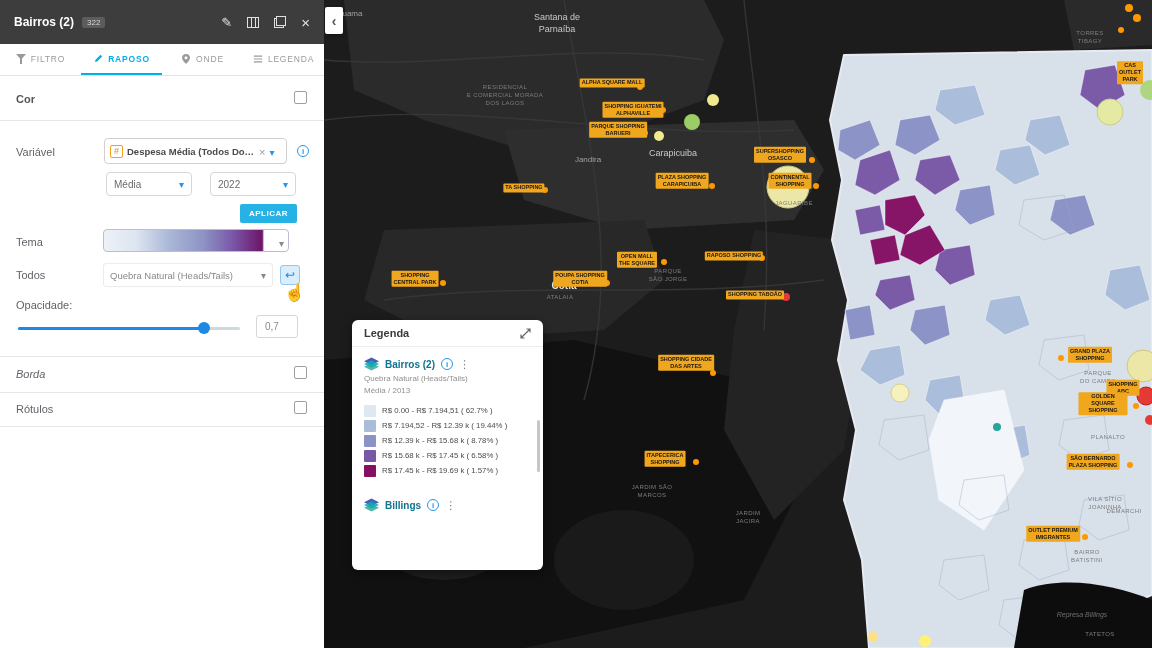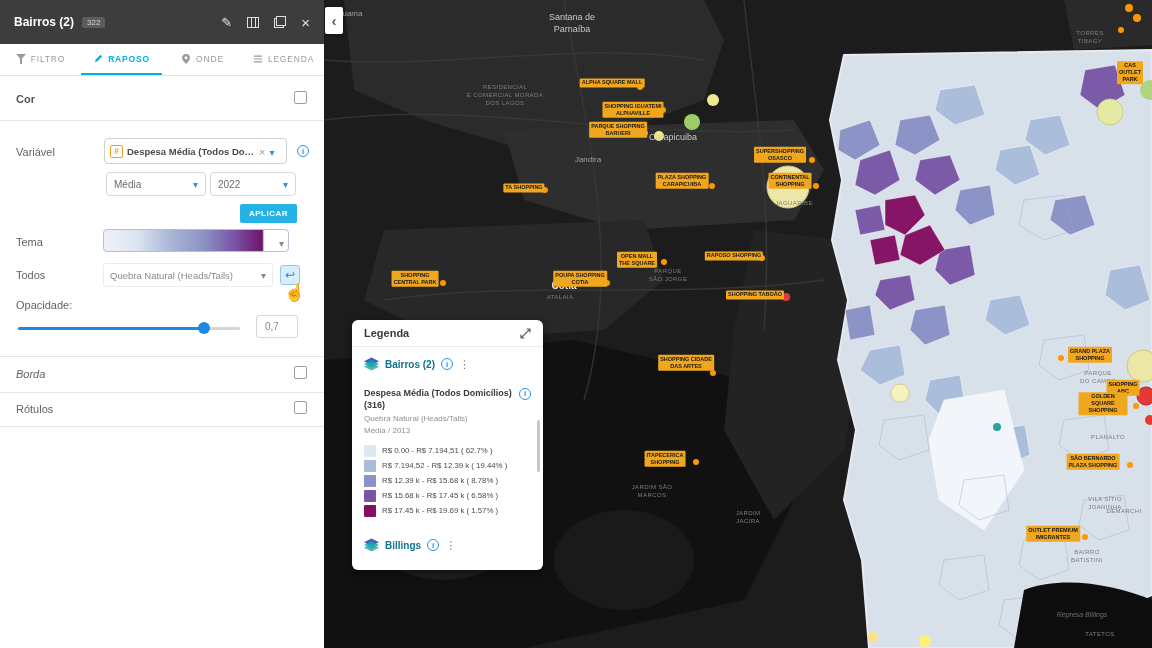--- a/index.html
+++ b/index.html
@@ -148,21 +148,21 @@
 
     <span class="sec-label" style="top:146px;">Variável</span>
     <div class="chip">
       <span class="chip-ic"></span>
       <span class="chip-text">Despesa Média (Todos Domicílios)</span>
       <span class="chip-x"></span>
       <span class="chev-blue"></span>
     </div>
     <span class="info sb-info"></span>
 
-    <div class="select" style="left:106px; top:172px; width:100px;">
+    <div class="select" style="left:106px; top:172px; width:86px;">
       <span>Média</span>
       <span class="chev-blue"></span>
     </div>
     <div class="select" style="left:210px; top:172px; width:86px;">
       <span>2022</span>
       <span class="chev-blue"></span>
     </div>
 
     <button class="apply-btn">APLICAR</button>
 
@@ -327,27 +327,27 @@
     <div class="shop" style="left:799px;top:388px">SHOPPING ABC</div>
     <div class="shop" style="left:779px;top:404px">GOLDEN SQUARE
 SHOPPING</div>
     <div class="shop" style="left:769px;top:462px">SÃO BERNARDO
 PLAZA SHOPPING</div>
     <div class="shop" style="left:729px;top:534px">OUTLET PREMIUM
 IMIGRANTES</div>
     <div class="shop" style="left:806px;top:73px">CAS OUTLET PARK</div>
 
     <div class="pl town" style="left:24px;top:9px">aguama</div>
-    <div class="pl city" style="left:248px;top:12px">Santana de
+    <div class="pl city" style="left:233px;top:12px">Santana de
 Parnaíba</div>
     <div class="pl area" style="left:181px;top:84px">RESIDENCIAL
 E COMERCIAL MORADA
 DOS LAGOS</div>
     <div class="pl town" style="left:264px;top:155px">Jandira</div>
-    <div class="pl city" style="left:349px;top:132px">Carapicuiba</div>
+    <div class="pl city" style="left:349px;top:148px">Carapicuiba</div>
     <div class="pl area" style="left:470px;top:200px">JAGUARIBE</div>
     <div class="pl city-bold" style="left:240px;top:279px">Cotia</div>
     <div class="pl area" style="left:236px;top:294px">ATALAIA</div>
     <div class="pl area" style="left:344px;top:268px">PARQUE
 SÃO JORGE</div>
     <div class="pl area" style="left:328px;top:484px">JARDIM SÃO
 MARCOS</div>
     <div class="pl area" style="left:424px;top:510px">JARDIM
 JACIRA</div>
     <div class="pl area" style="left:61px;top:564px">GRILOS</div>
@@ -378,24 +378,20 @@
           <svg width="15" height="14" viewBox="0 0 16 14">
             <path d="M8 0 L16 4 L8 8 L0 4 Z" fill="#3949ab" opacity=".9"></path>
             <path d="M8 3 L16 7 L8 11 L0 7 Z" fill="#00acc1" opacity=".85"></path>
             <path d="M8 6 L16 10 L8 14 L0 10 Z" fill="#26a69a" opacity=".8"></path>
           </svg>
           <span class="layer-name">Bairros (2)</span>
           <span class="info"></span>
           <span class="kebab"></span>
         </div>
 
-        <div class="var-title">
-          <span>Despesa Média (Todos Domicílios) (316)</span>
-          <span class="info"></span>
-        </div>
         <div class="var-sub">Quebra Natural (Heads/Tails)</div>
         <div class="var-sub">Média / 2013</div>
 
         <div class="classes">
           <div class="class-row">
             <span class="swatch" style="background: rgb(223, 231, 241);"></span>
             <span class="class-label">R$ 0.00 - R$ 7.194,51 ( 62.7% )</span>
           </div>
           <div class="class-row">
             <span class="swatch" style="background: rgb(169, 189, 219);"></span>

